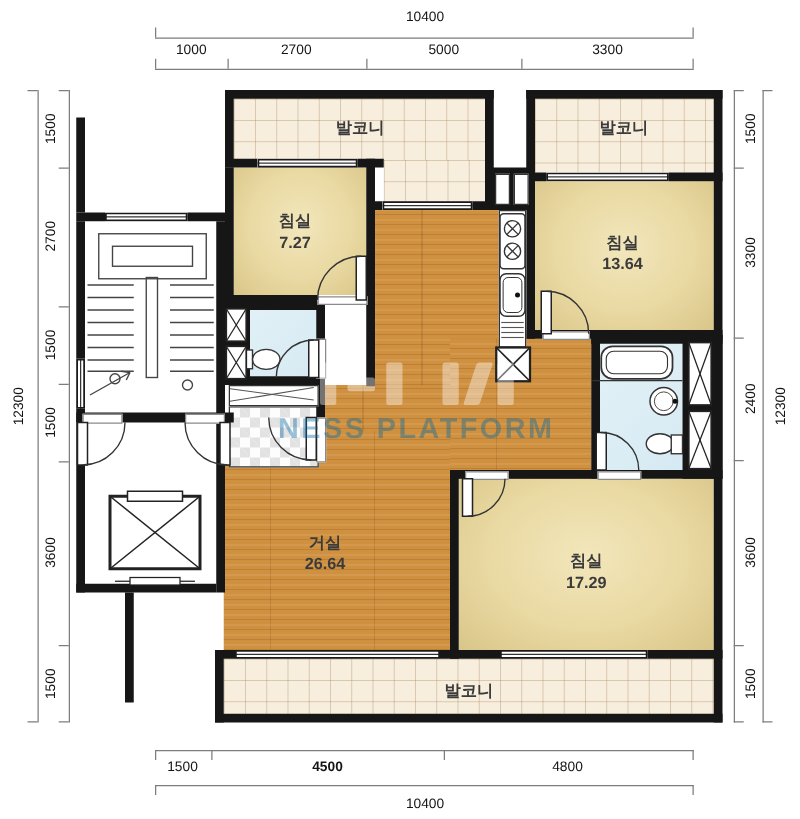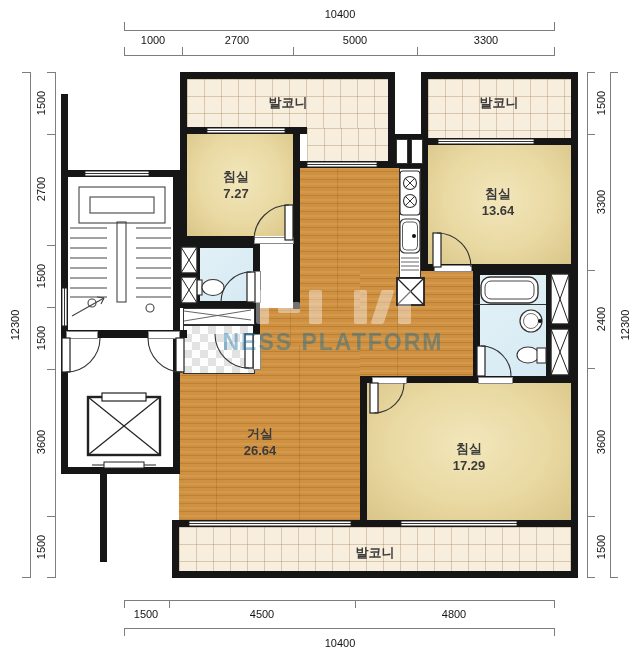--- a/index.html
+++ b/index.html
@@ -296,21 +296,21 @@
   <div class="dim-label" style="left:237px;top:40px;">2700</div>
   <div class="dim-label" style="left:355px;top:40px;">5000</div>
   <div class="dim-label" style="left:486px;top:40px;">3300</div>
 
   <div class="dline-h" style="left:124px;top:600px;width:431px;"></div>
   <div class="tick-v" style="left:124px;top:600px;"></div>
   <div class="tick-v" style="left:169px;top:600px;"></div>
   <div class="tick-v" style="left:355px;top:600px;"></div>
   <div class="tick-v" style="left:554px;top:600px;"></div>
   <div class="dim-label" style="left:146px;top:614px;">1500</div>
-  <div class="dim-label" style="left:262px;top:614px;">4500</div>
+  <div class="dim-label" style="left:262px;top:614px;font-weight:bold;">4500</div>
   <div class="dim-label" style="left:454px;top:614px;">4800</div>
   <div class="dline-h" style="left:124px;top:628px;width:431px;"></div>
   <div class="tick-v" style="left:124px;top:628px;"></div>
   <div class="tick-v" style="left:554px;top:628px;"></div>
   <div class="dim-label" style="left:340px;top:643px;">10400</div>
 
   <div class="dline-v" style="left:30px;top:72px;height:506px;"></div>
   <div class="tick-h" style="left:22px;top:72px;"></div>
   <div class="tick-h" style="left:22px;top:577px;"></div>
   <div class="dim-label-v" style="left:15px;top:325px;">12300</div>

